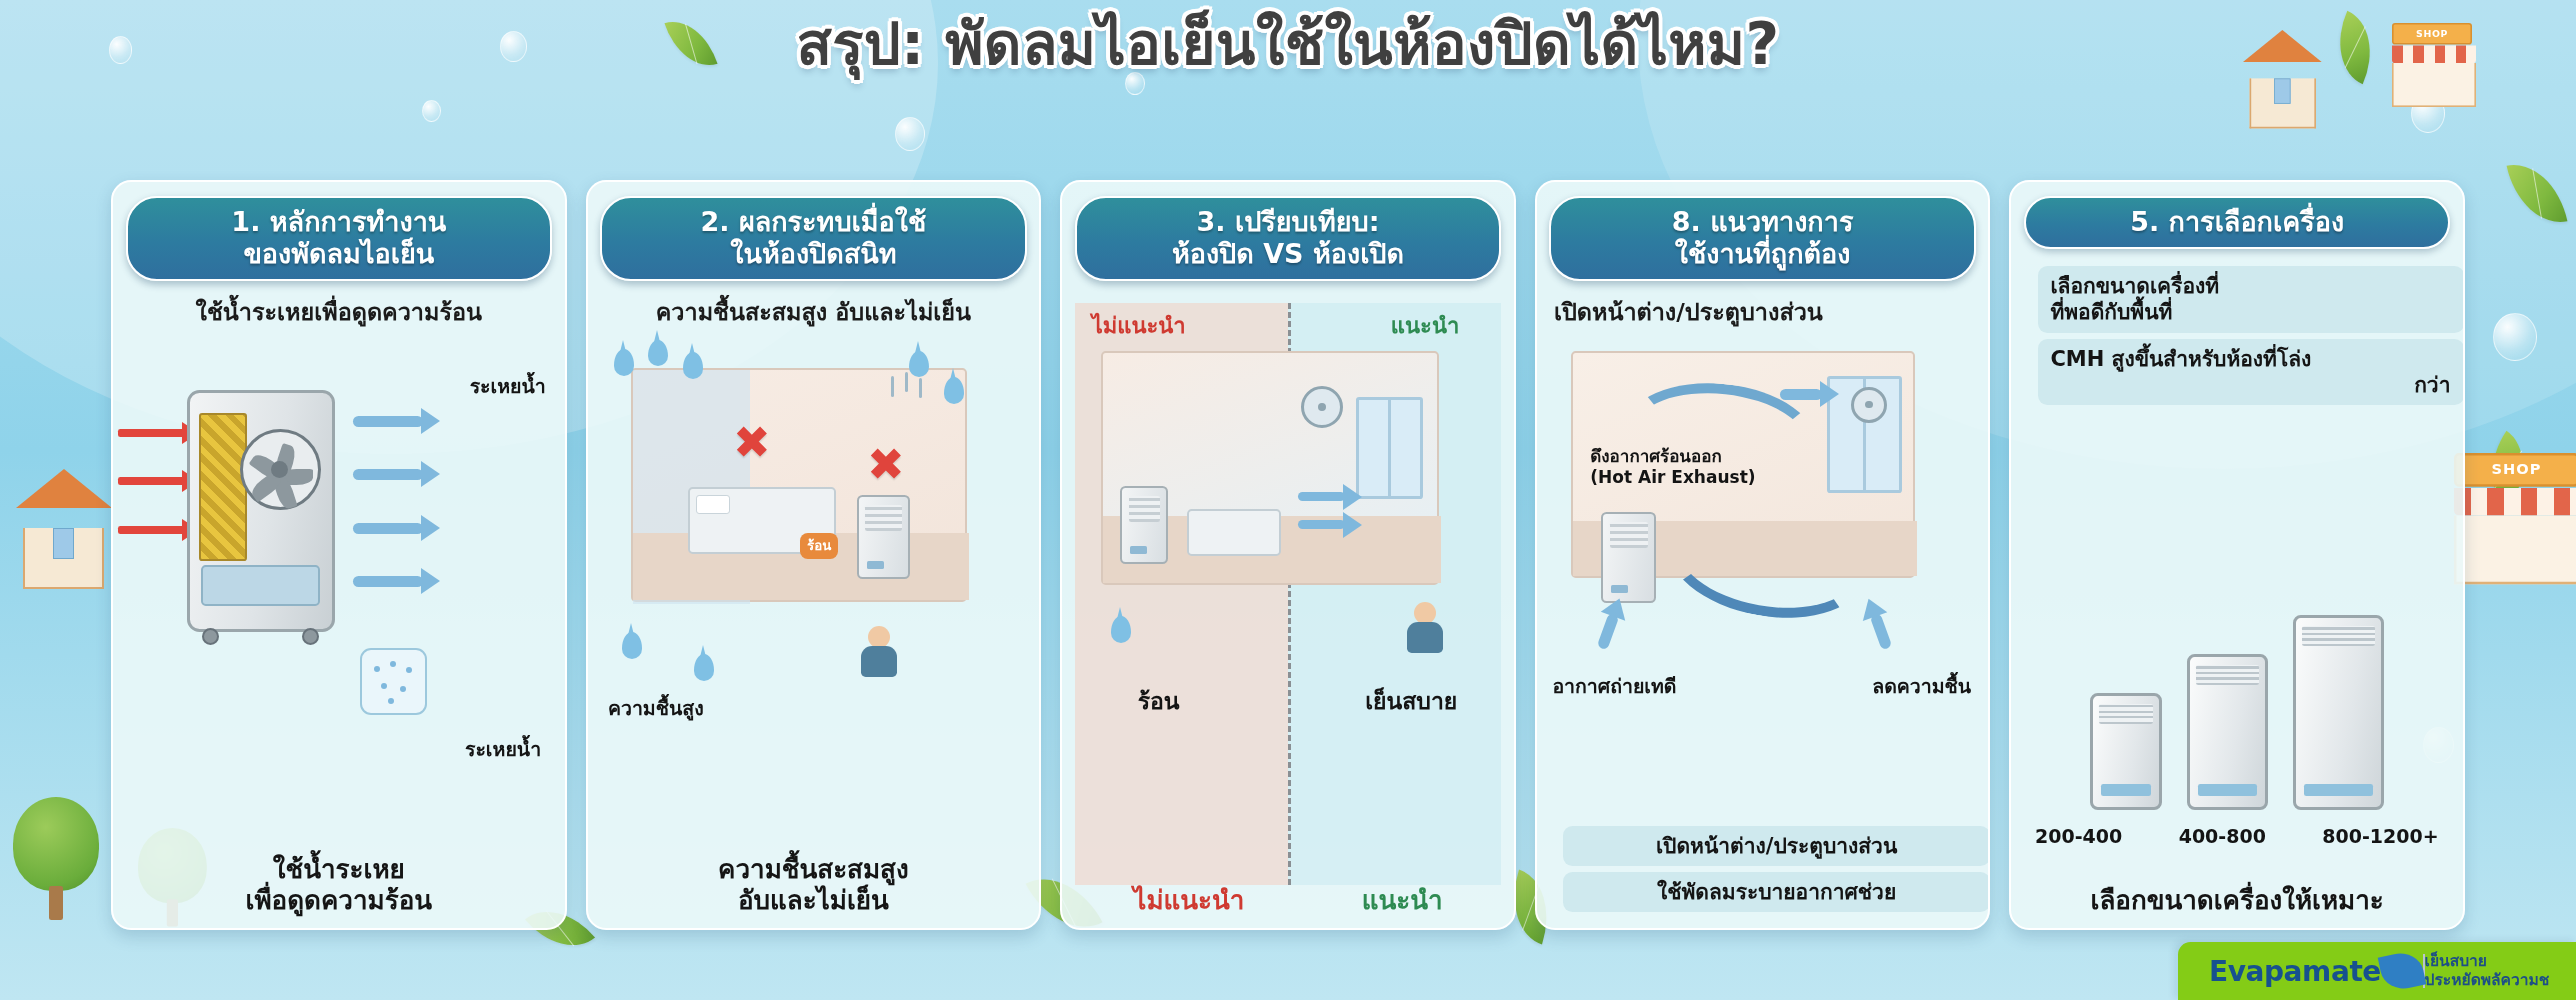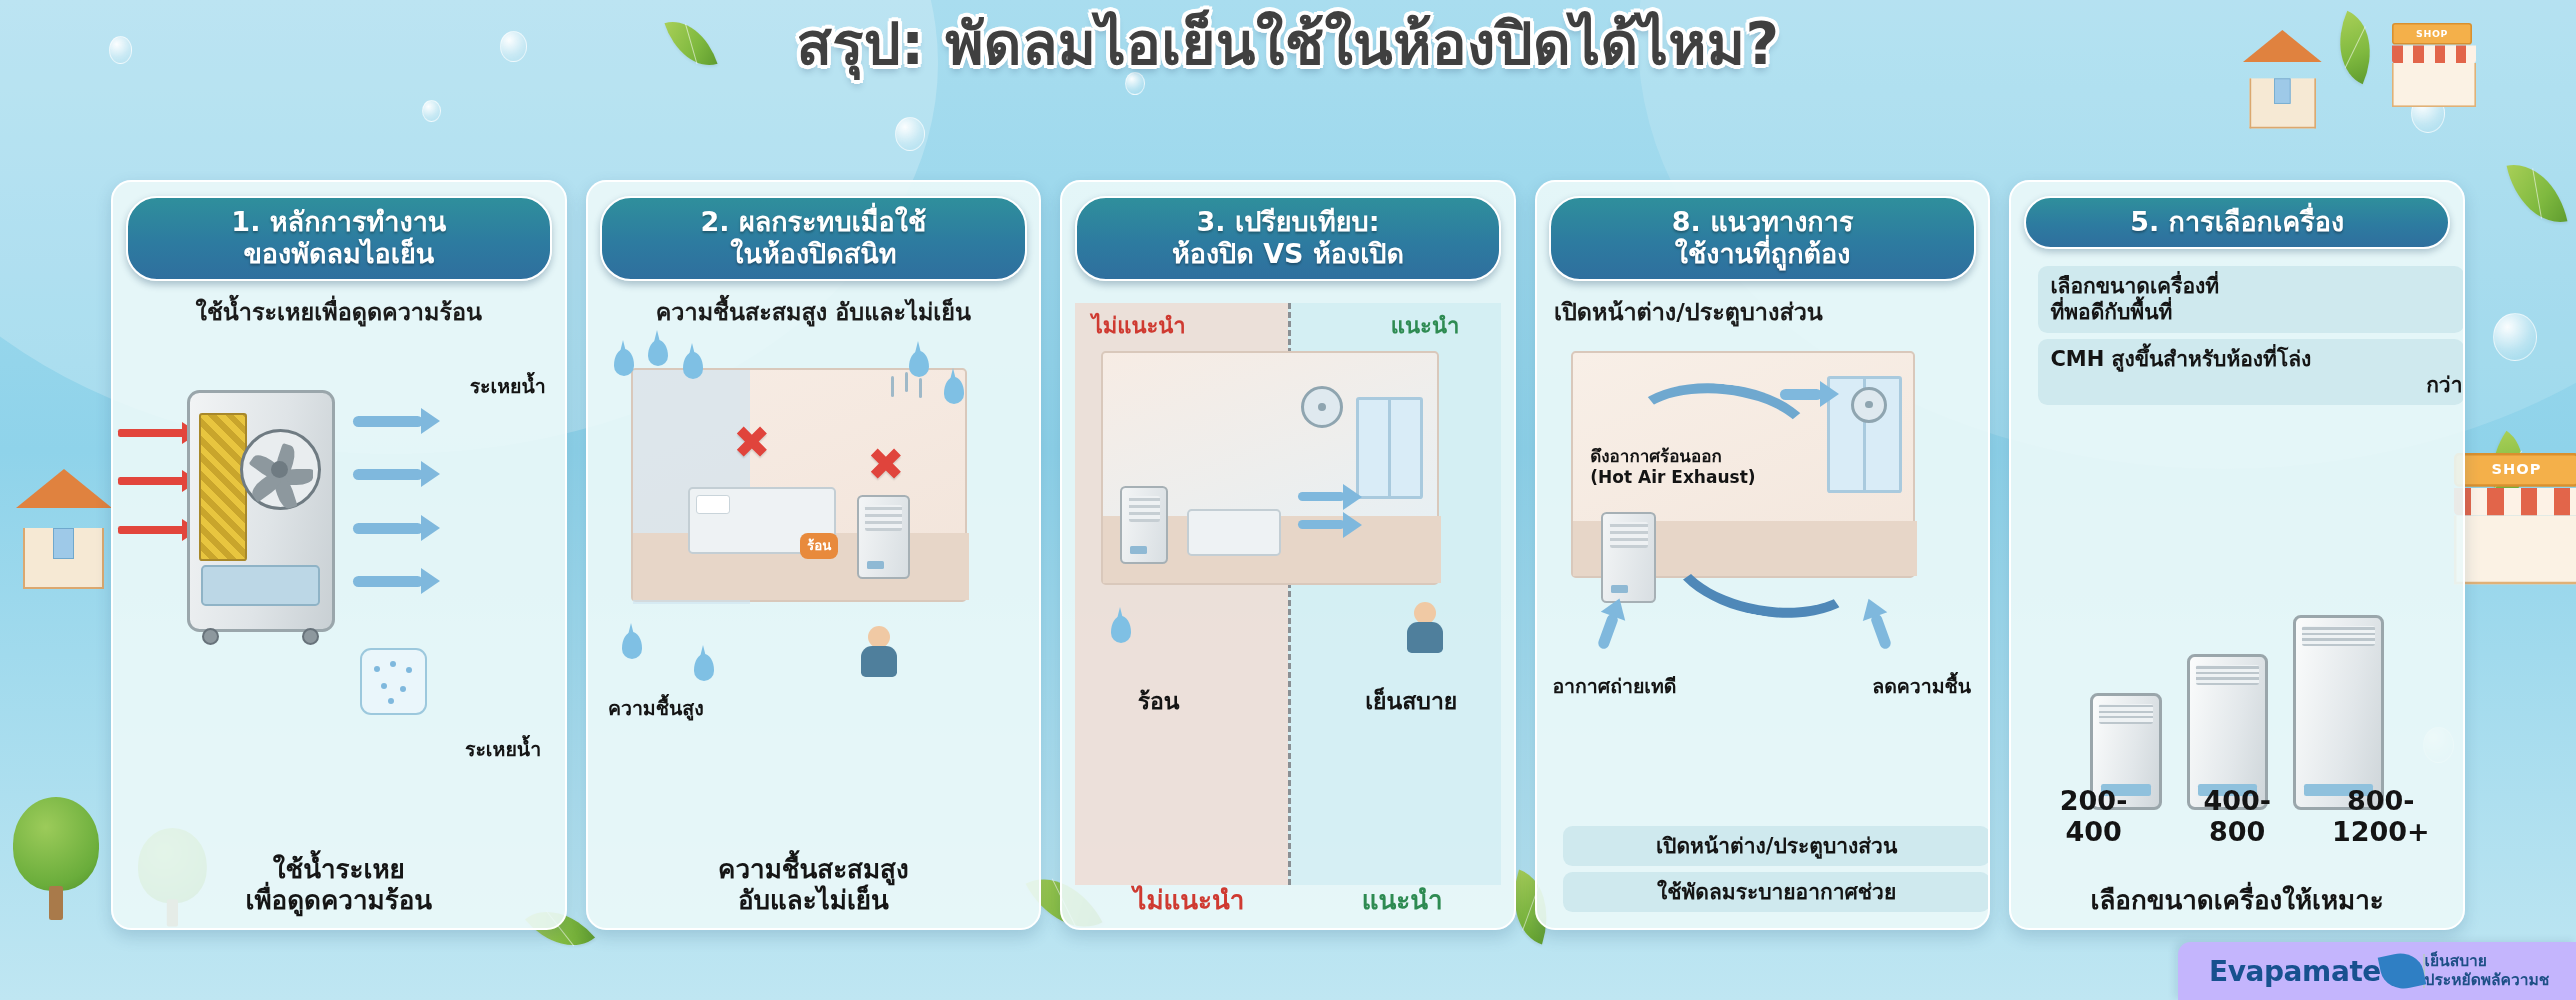--- a/index.html
+++ b/index.html
@@ -119,21 +119,21 @@
   .stage { width: 100%; flex: 1 1 auto; position: relative; margin-top: 7.8px; }
 
   
   .chip {
     position: absolute; font-size: 19.5px; font-weight: 700; color: #141414;
     white-space: nowrap;
   }
   .chip.small { font-size: 17px; }
   .band {
     width: 100%; background: #cfe9ee; border-radius: 9.4px;
-    padding: 7px 2px; text-align: center;
+    padding: 7px 14px; text-align: center;
     font-size: 21px; font-weight: 700; color: #141414; line-height: 1.25;
     margin-top: 6.3px;
     margin-left: 28px;
   }
 
   
   .cooler {
     position: absolute; left: 61px; top: 55px; width: 148px; height: 242px;
     background: linear-gradient(100deg,#f2f4f5 0%, #dfe4e7 55%, #c9d0d4 100%);
     border: 3.1px solid #9aa6ab; border-radius: 12.5px;
@@ -230,26 +230,26 @@
   .machines { position:absolute; left:0; right:0; bottom:75px; display:flex;
     align-items:flex-end; justify-content:center; gap:25px; }
   .mach { background: linear-gradient(100deg,#fbfcfc 0%, #e2e7ea 60%, #cfd6da 100%);
     border:3.1px solid #9aa6ab; border-radius:7.8px; position:relative; }
   .mach .top { position:absolute; left:6.3px; right:6.3px; top:7.8px; height:20.3px;
     background: repeating-linear-gradient(0deg,#bcc6cc 0 2.3px,#eef2f4 2.3px 5.5px); border-radius:2.3px; }
   .mach .disp { position:absolute; left:7.8px; right:7.8px; bottom:11px; height:12.5px;
     background:#8fc1dd; border-radius:2.3px; }
   .sizelabels { position:absolute; left:0; right:0; bottom:38px; display:flex;
     justify-content:center; gap:26.6px; }
-  .sizelabels span { font-size:27px; font-weight:700; color:#141414; width:117px; text-align:center; }
+  .sizelabels span { font-size:19px; font-weight:700; color:#141414; width:117px; }
 
   
   .brandbar {
     position:absolute; right: 0; bottom: 0; height: 58px;
-    background: #c4b5fd; border-top-left-radius: 12.5px;
+    background: #84cc16; border-top-left-radius: 12.5px;
     display:flex; align-items:center; padding: 0 26.6px 0 31px; z-index: 7;
     box-shadow: -3.1px -1.6px 7.8px rgba(30,70,110,0.10);
   }
   .brandbar .logo { font-size: 28px; font-weight: 800; color:#17518f; letter-spacing:-0.4px; }
   .brandbar .mark { width: 42px; height: 36px; position: relative; }
   .brandbar .mark i {
     position:absolute; inset:0;
     background:#2f7fc4; border-radius: 0 60% 0 60%; transform: rotate(-12deg); display:block;
   }
   .brandbar .bar { width: 1.6px; height: 34px; background:#b9c5cf; }

